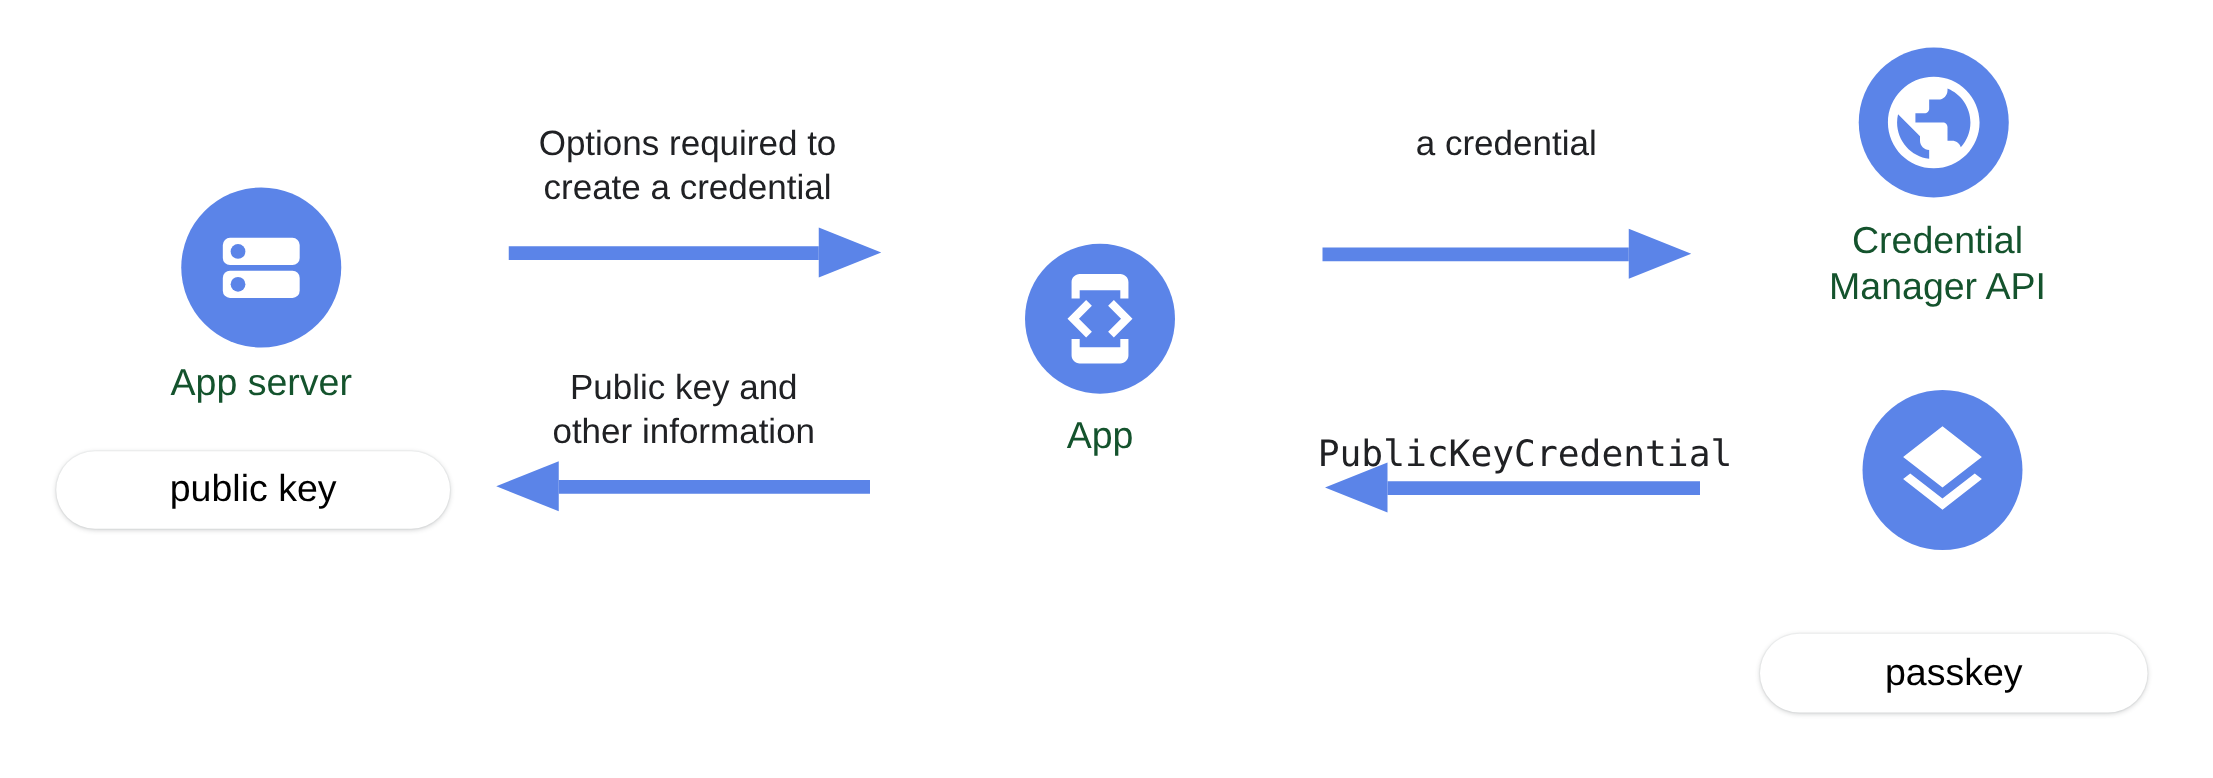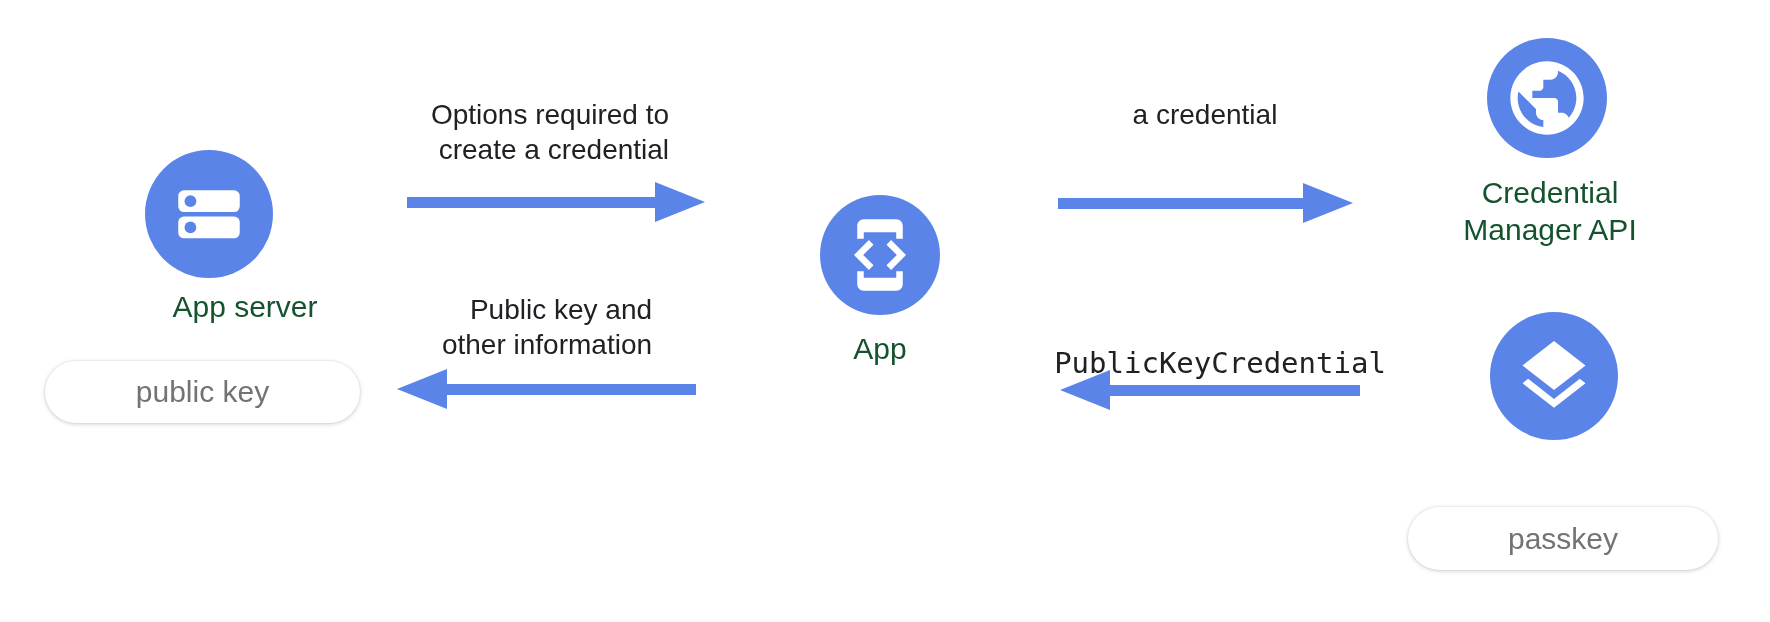--- a/index.html
+++ b/index.html
@@ -24,26 +24,26 @@
     text-align:center;
     font-size:30px;line-height:37px;font-weight:500;
     color:#14532d;white-space:nowrap;
   }
   .pill{
     position:absolute;
     background:#ffffff;
     border-radius:999px;
     box-shadow:0 1px 4px rgba(60,64,67,.25), 0 0 0 1px rgba(60,64,67,.04);
     display:flex;align-items:center;justify-content:center;
-    font-size:30px;font-weight:500;color:#737373;white-space:nowrap;
+    font-size:30px;font-weight:500;color:#000000;white-space:nowrap;
   }
   .arrow-label{
     position:absolute;
     transform:translateX(-50%);
-    text-align:right;
+    text-align:center;
     font-size:28px;line-height:35px;font-weight:400;
     color:#202124;white-space:nowrap;
   }
   .arrow-label.mono{
     font-family:"DejaVu Sans Mono","Liberation Mono",monospace;
     font-size:29px;line-height:32px;
   }
   .arrow{
     position:absolute;
     display:flex;align-items:center;
@@ -71,21 +71,21 @@
   <div class="circle" style="left:145px;top:150px;width:128px;height:128px;">
     <span>
       <svg width="82" height="82" viewBox="0 0 64 64">
         <rect x="8" y="13.5" width="48" height="17" rx="4.5" fill="#ffffff"></rect>
         <rect x="8" y="34" width="48" height="17" rx="4.5" fill="#ffffff"></rect>
         <circle cx="17.5" cy="22" r="4.6" fill="#5b84e8"></circle>
         <circle cx="17.5" cy="42.5" r="4.6" fill="#5b84e8"></circle>
       </svg>
     </span>
   </div>
-  <div class="node-label" style="left:209px;top:288px;margin-left:36px;">App server</div>
+  <div class="node-label" style="left:209px;top:288px;">App server</div>
   <div class="pill" style="left:45px;top:361px;width:315px;height:62px;">
     <span>public key</span>
   </div>
 
   <div class="arrow-label" style="left:550px;top:97px;">
     <div>Options required to</div>
     <div>create a credential</div>
   </div>
   <div class="arrow" style="left:407px;top:182px;width:298px;">
     <div class="shaft"></div>

